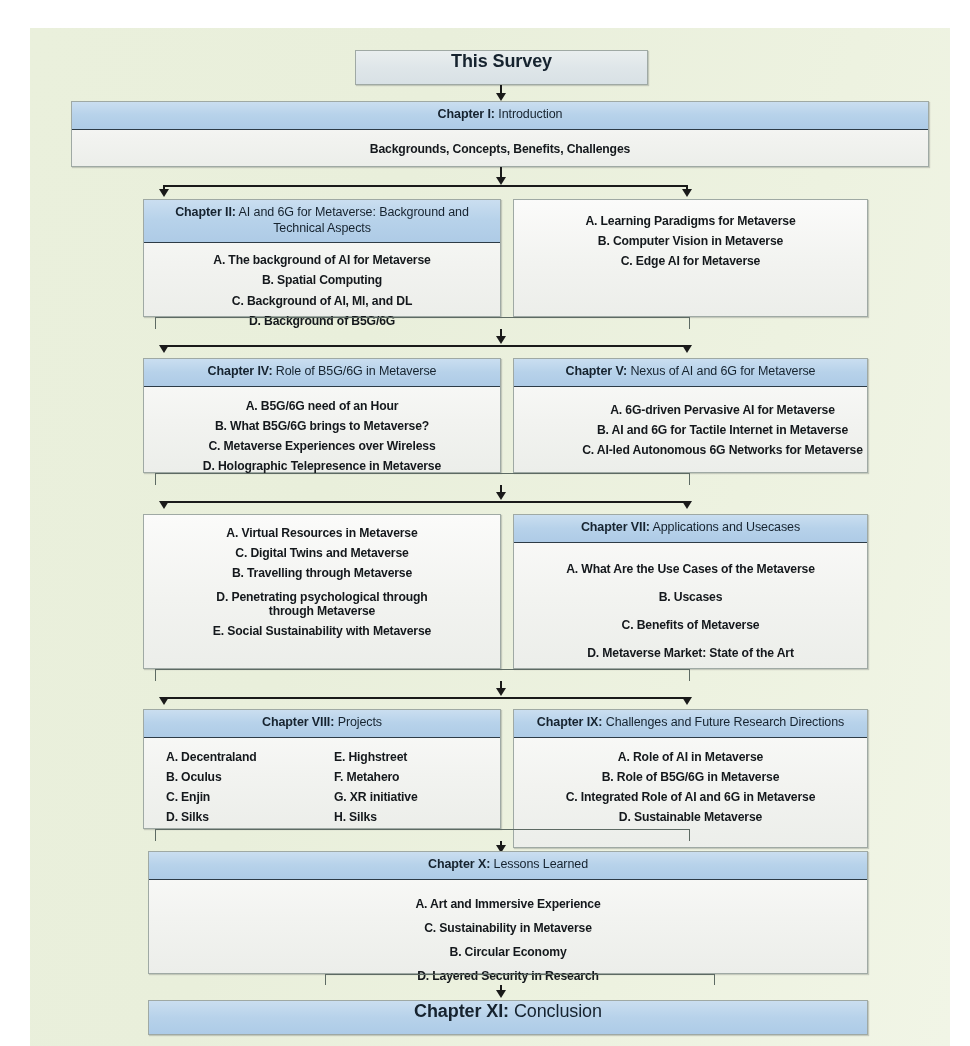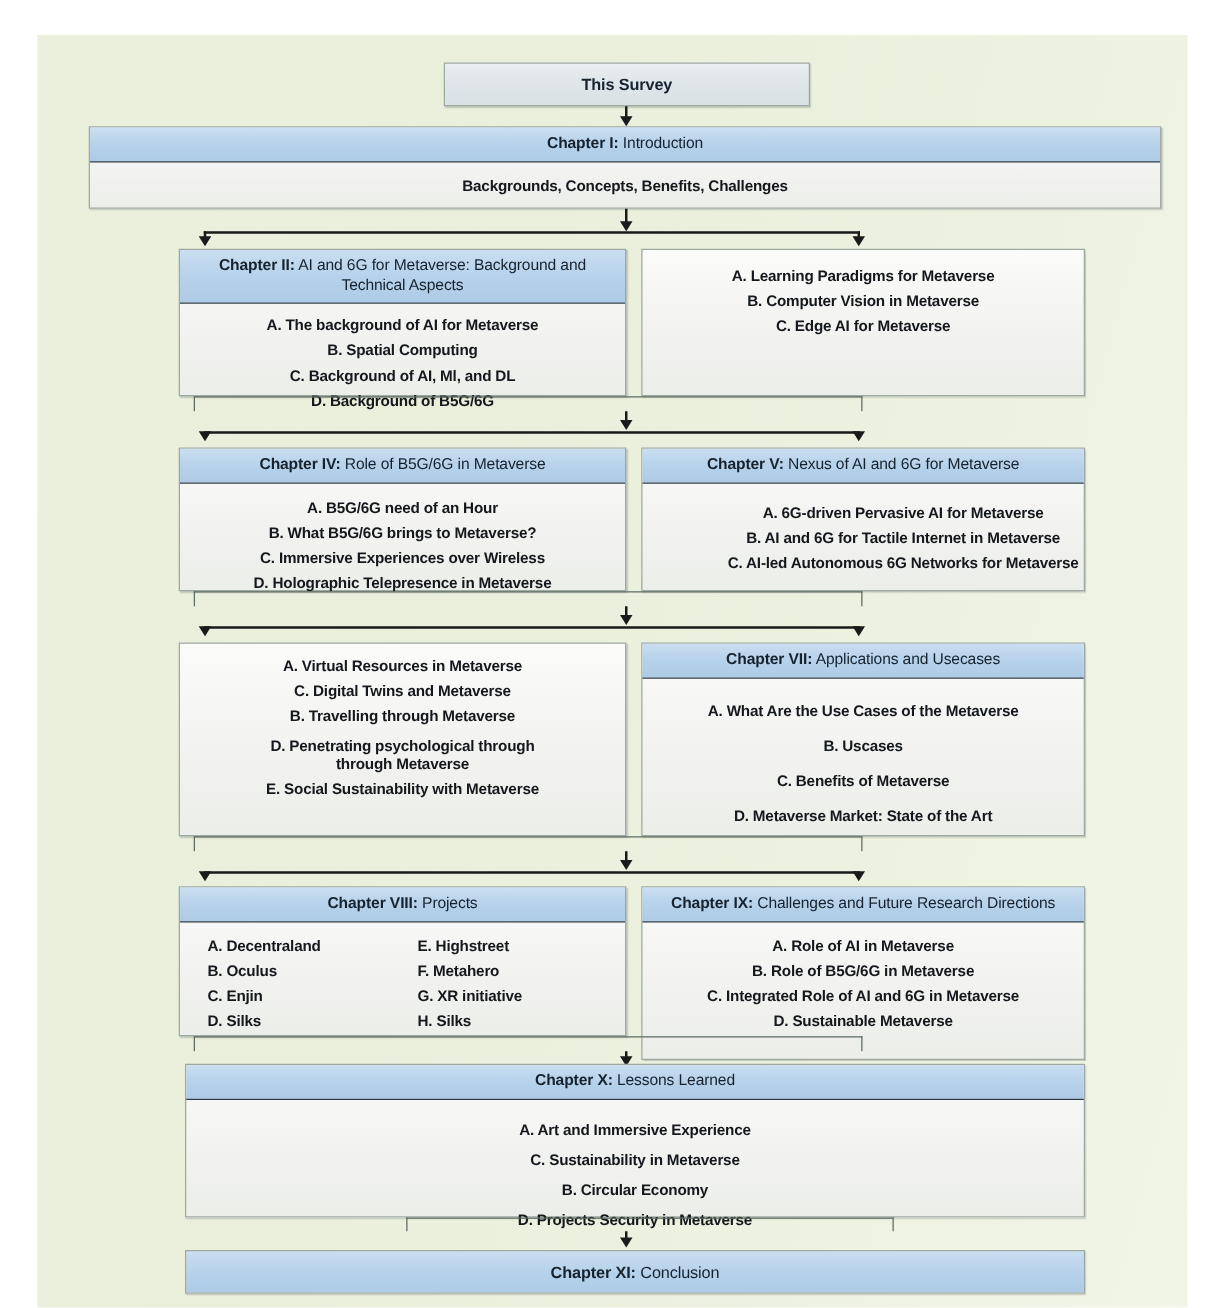--- a/index.html
+++ b/index.html
@@ -74,24 +74,23 @@
   .body.left   .li { text-align: left; }
   .li .sub { display: block; text-align: center; padding-top: 2px; }
 
   
   .banner {
     position: absolute;
     box-sizing: border-box;
     border: 1px solid #9fa9a4;
     box-shadow: 1px 1px 1px rgba(120,125,120,0.35);
     display: flex;
-    align-items: center;
     justify-content: center;
     color: #16232f;
-    font-size: 13px;
+    font-size: 18px;
     font-weight: bold;
     letter-spacing: -0.1px;
   }
   .banner.grey {
     background: linear-gradient(180deg, #e9eeef 0%, #dfe6e9 50%, #d8e1e5 100%);
   }
   .banner.blue {
     background: linear-gradient(180deg, #cadef0 0%, #b7d2ea 50%, #adcbe7 100%);
   }
   .banner .lt { font-weight: normal; }
@@ -186,21 +185,21 @@
   <div class="arw" style="left:159px; top:345px;"></div>
   <div class="arw" style="left:682px; top:345px;"></div>
 
   <div class="box" style="left:143px; top:358px; width:358px; height:115px;">
     <div class="hdr">
       <span>Chapter IV:</span><span class="lt"> Role of B5G/6G in Metaverse</span>
     </div>
     <div class="body center" style="padding-top:9px;">
       <div class="li">A. B5G/6G need of an Hour</div>
       <div class="li">B. What B5G/6G brings to Metaverse?</div>
-      <div class="li">C. Immersive Experiences over Wireless</div>
+      <div class="li">C. Metaverse Experiences over Wireless</div>
       <div class="li">D. Holographic Telepresence in Metaverse</div>
     </div>
   </div>
 
   <div class="box" style="left:513px; top:358px; width:355px; height:115px;">
     <div class="hdr">
       <span>Chapter V:</span><span class="lt"> Nexus of AI and 6G for Metaverse</span>
     </div>
     <div class="body center" style="padding-top:13px;margin-left:32px;">
       <div class="li">A. 6G-driven Pervasive AI for Metaverse</div>
@@ -287,21 +286,21 @@
   <div class="arw" style="left:496px; top:845px;"></div>
 
   <div class="box" style="left:148px; top:851px; width:720px; height:123px;">
     <div class="hdr">
       <span>Chapter X:</span><span class="lt"> Lessons Learned</span>
     </div>
     <div class="body center" style="padding-top:12px;">
       <div class="li" style="padding:6px 0;">A. Art and Immersive Experience</div>
       <div class="li" style="padding:6px 0;">C. Sustainability in Metaverse</div>
       <div class="li" style="padding:6px 0;">B. Circular Economy</div>
-      <div class="li" style="padding:6px 0;">D. Projects Security in Metaverse</div>
+      <div class="li" style="padding:6px 0;">D. Layered Security in Research</div>
     </div>
   </div>
 
   <div class="brk up" style="left:325px; top:974px; width:390px; height:11px;"></div>
   <div class="ln" style="left:500px; top:985px; width:2px; height:9px;"></div>
   <div class="arw" style="left:496px; top:990px;"></div>
 
   <div class="banner blue" style="left:148px; top:1000px; width:720px; height:35px;">
     <span>
       <span>Chapter XI:</span><span class="lt"> Conclusion</span>

